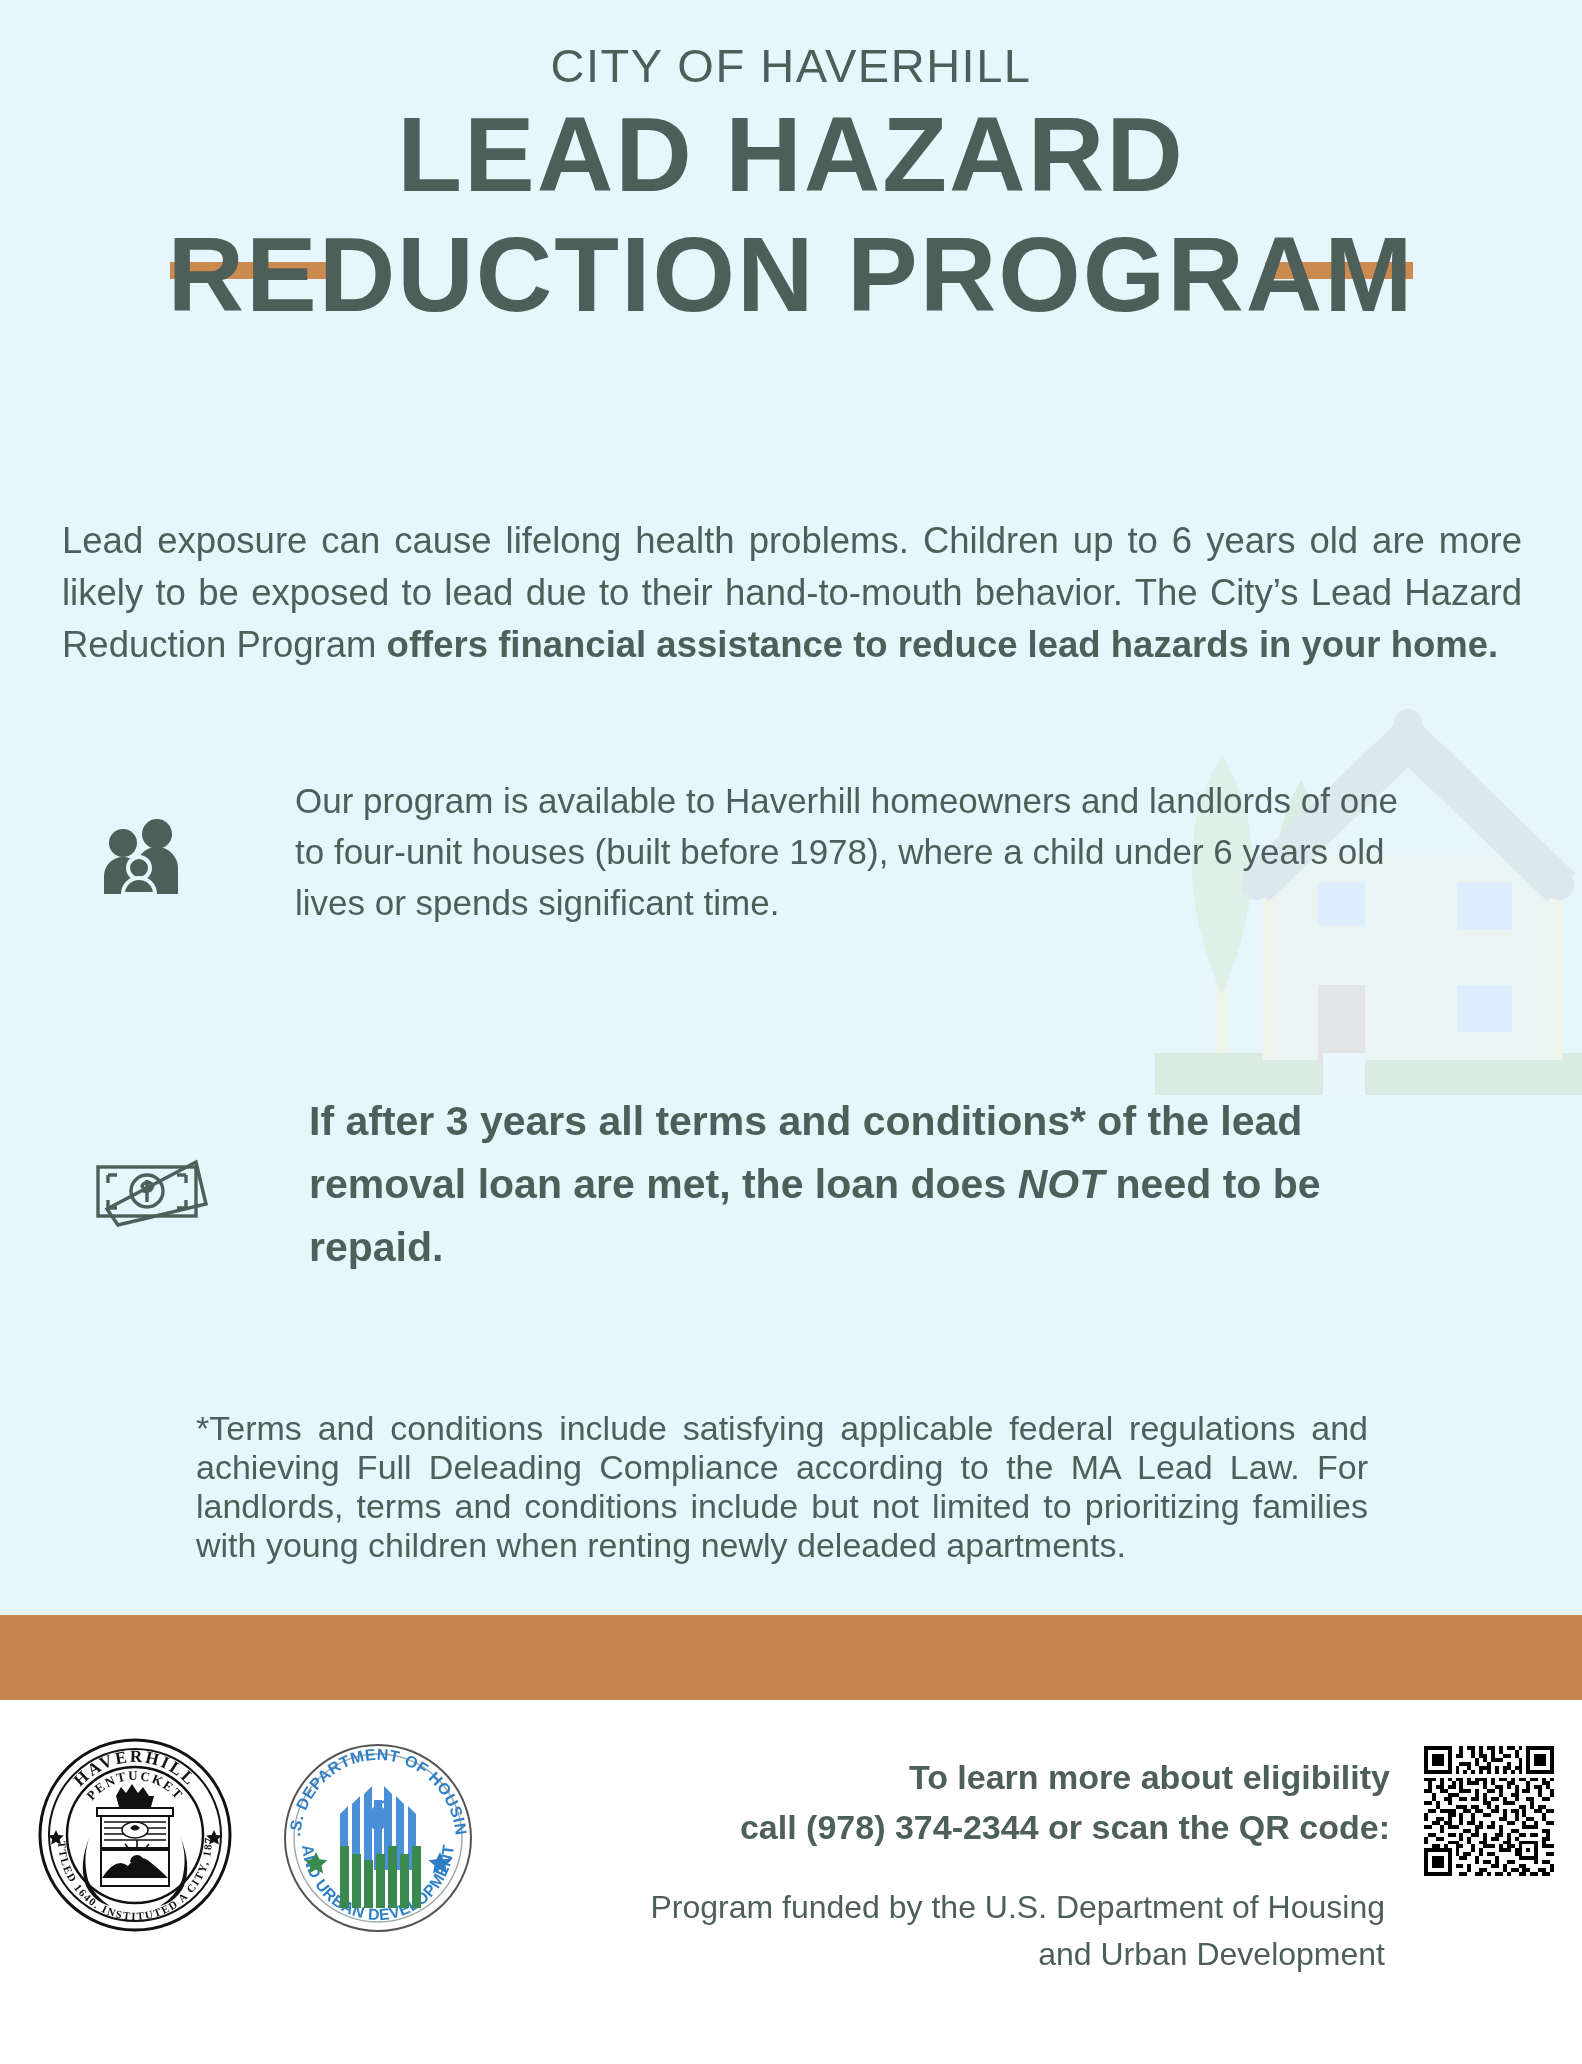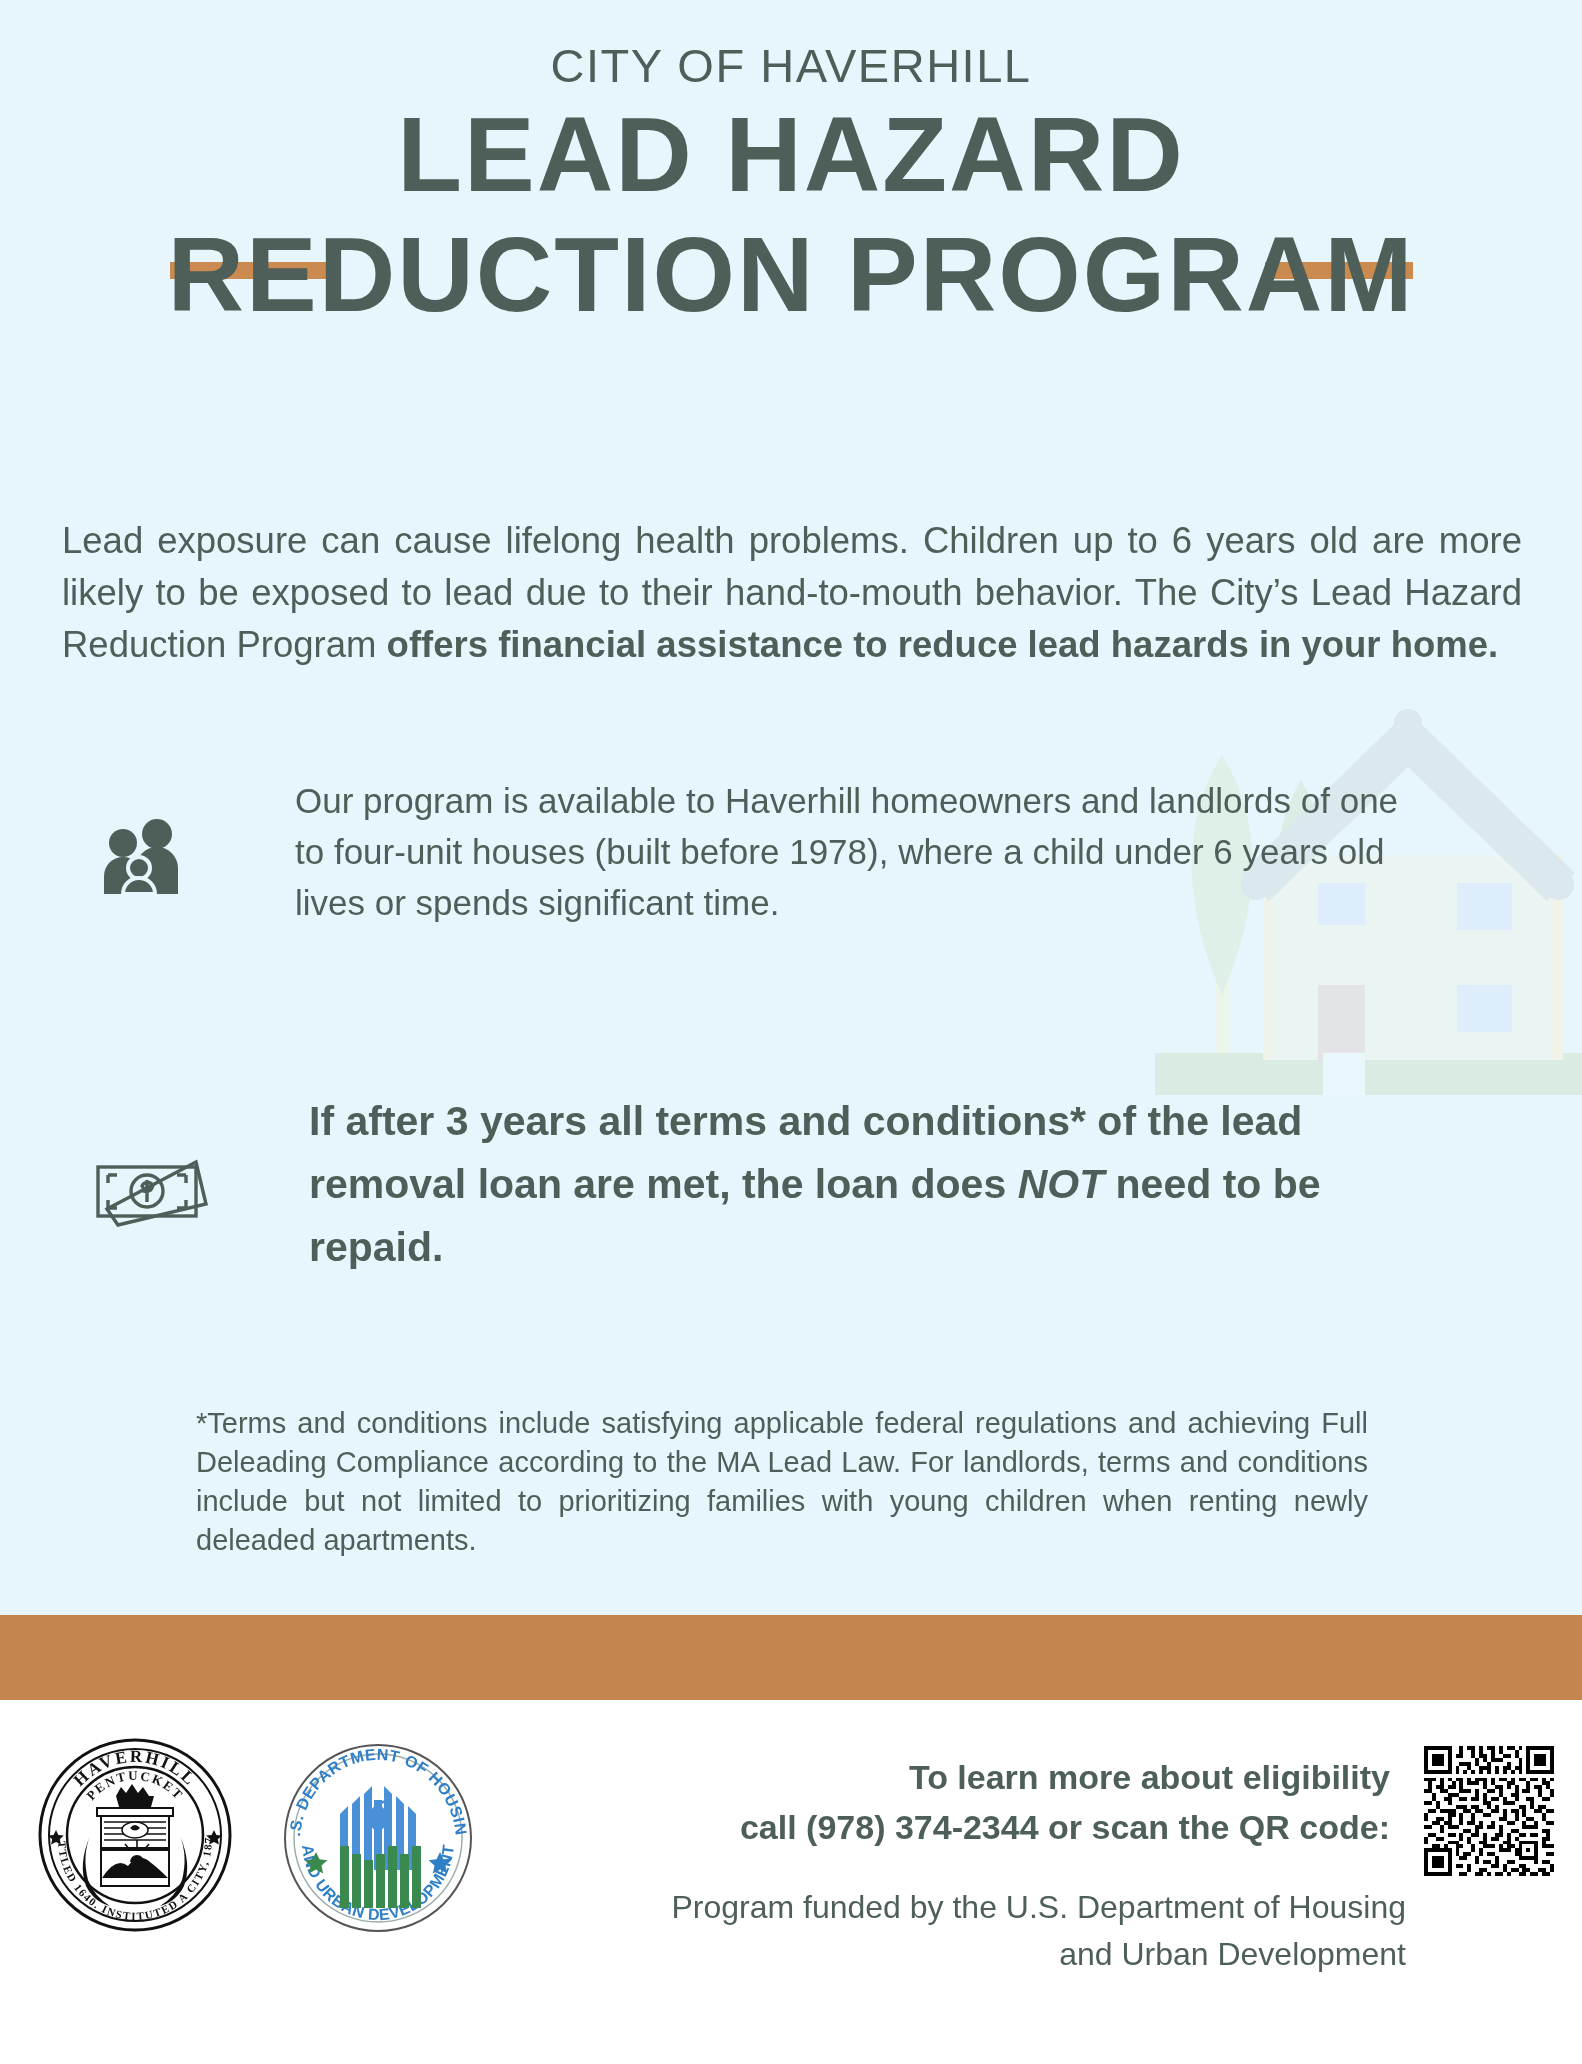--- a/index.html
+++ b/index.html
@@ -128,21 +128,21 @@
     position: absolute;
     left: 88px; top: 1147px;
     width: 124px; height: 82px;
   }
 
   
   .fineprint {
     position: absolute;
     left: 196px; top: 1375px;
     width: 1172px;
-    font-size: 29px;
+    font-size: 34px;
     line-height: 39px;
     color: #4d5f58;
     text-align: justify;
   }
 
   
   .orange-band {
     position: absolute;
     left: 0; top: 1615px;
     width: 1582px; height: 85px;
@@ -176,21 +176,21 @@
     left: 500px; top: 1752px;
     width: 890px;
     text-align: right;
     font-size: 34px;
     line-height: 50px;
     color: #4d5f58;
     font-weight: bold;
   }
   .funded {
     position: absolute;
-    left: 516px; top: 1884px;
+    left: 495px; top: 1884px;
     width: 890px;
     text-align: right;
     font-size: 32px;
     line-height: 47px;
     color: #4d5f58;
   }
   .operated {
     position: absolute;
     left: 0; top: 1996px;
     width: 1582px;

